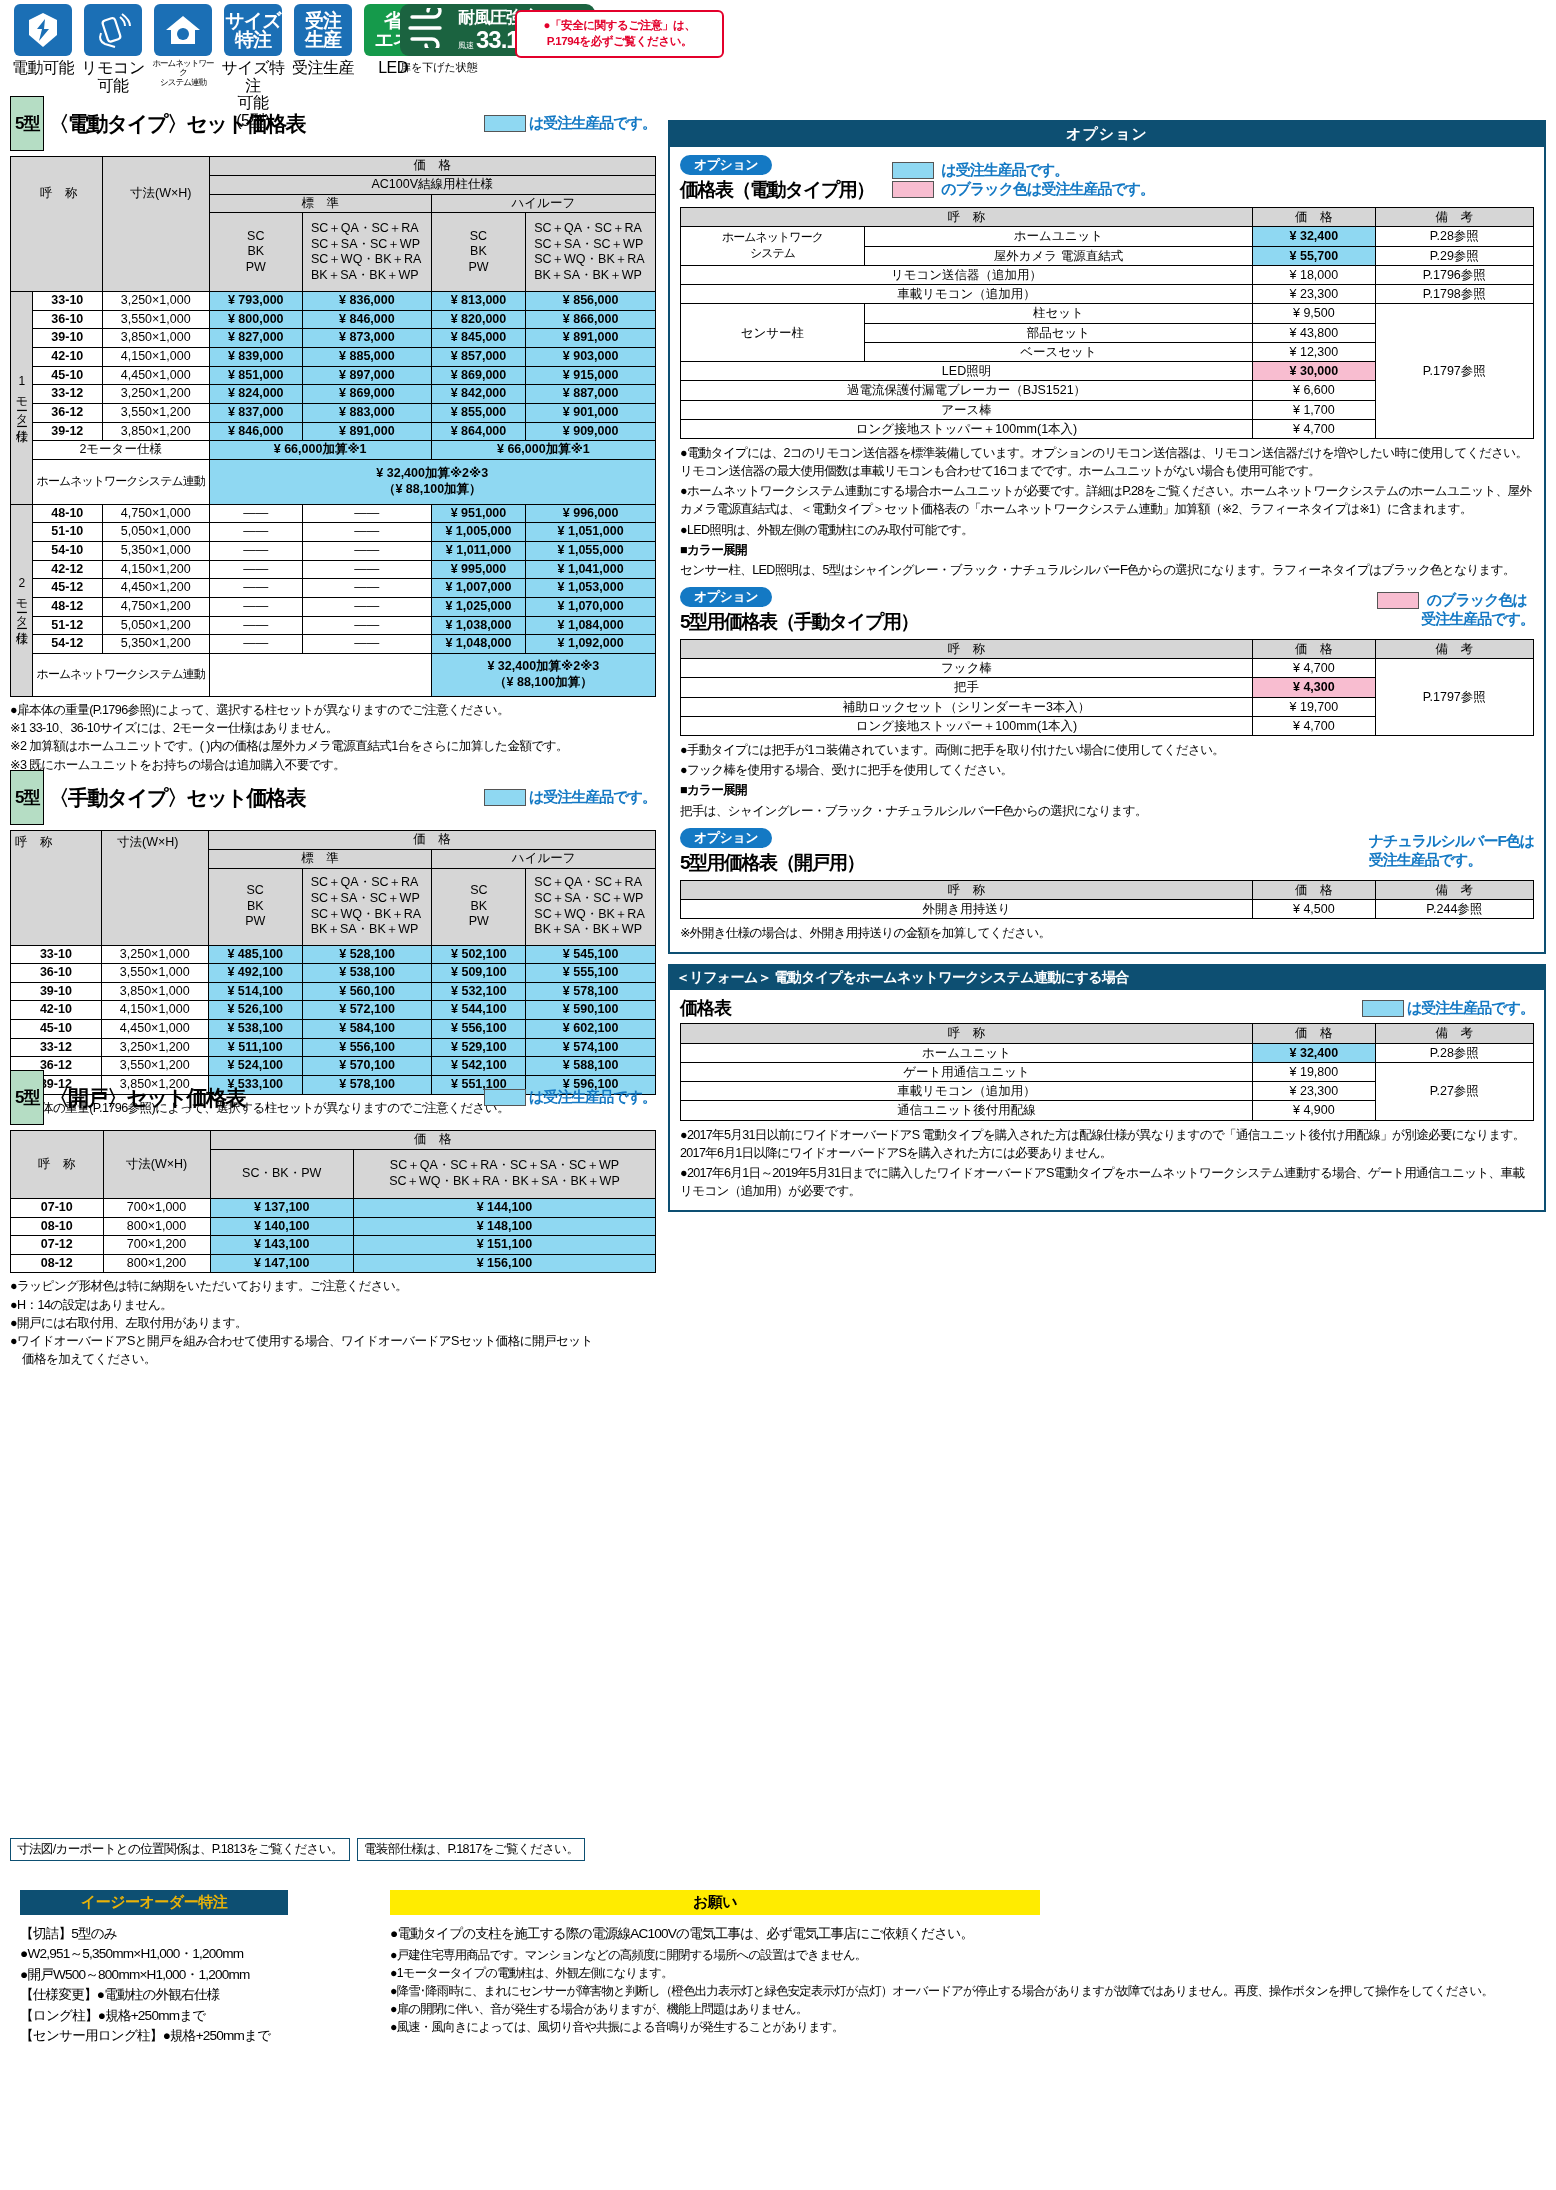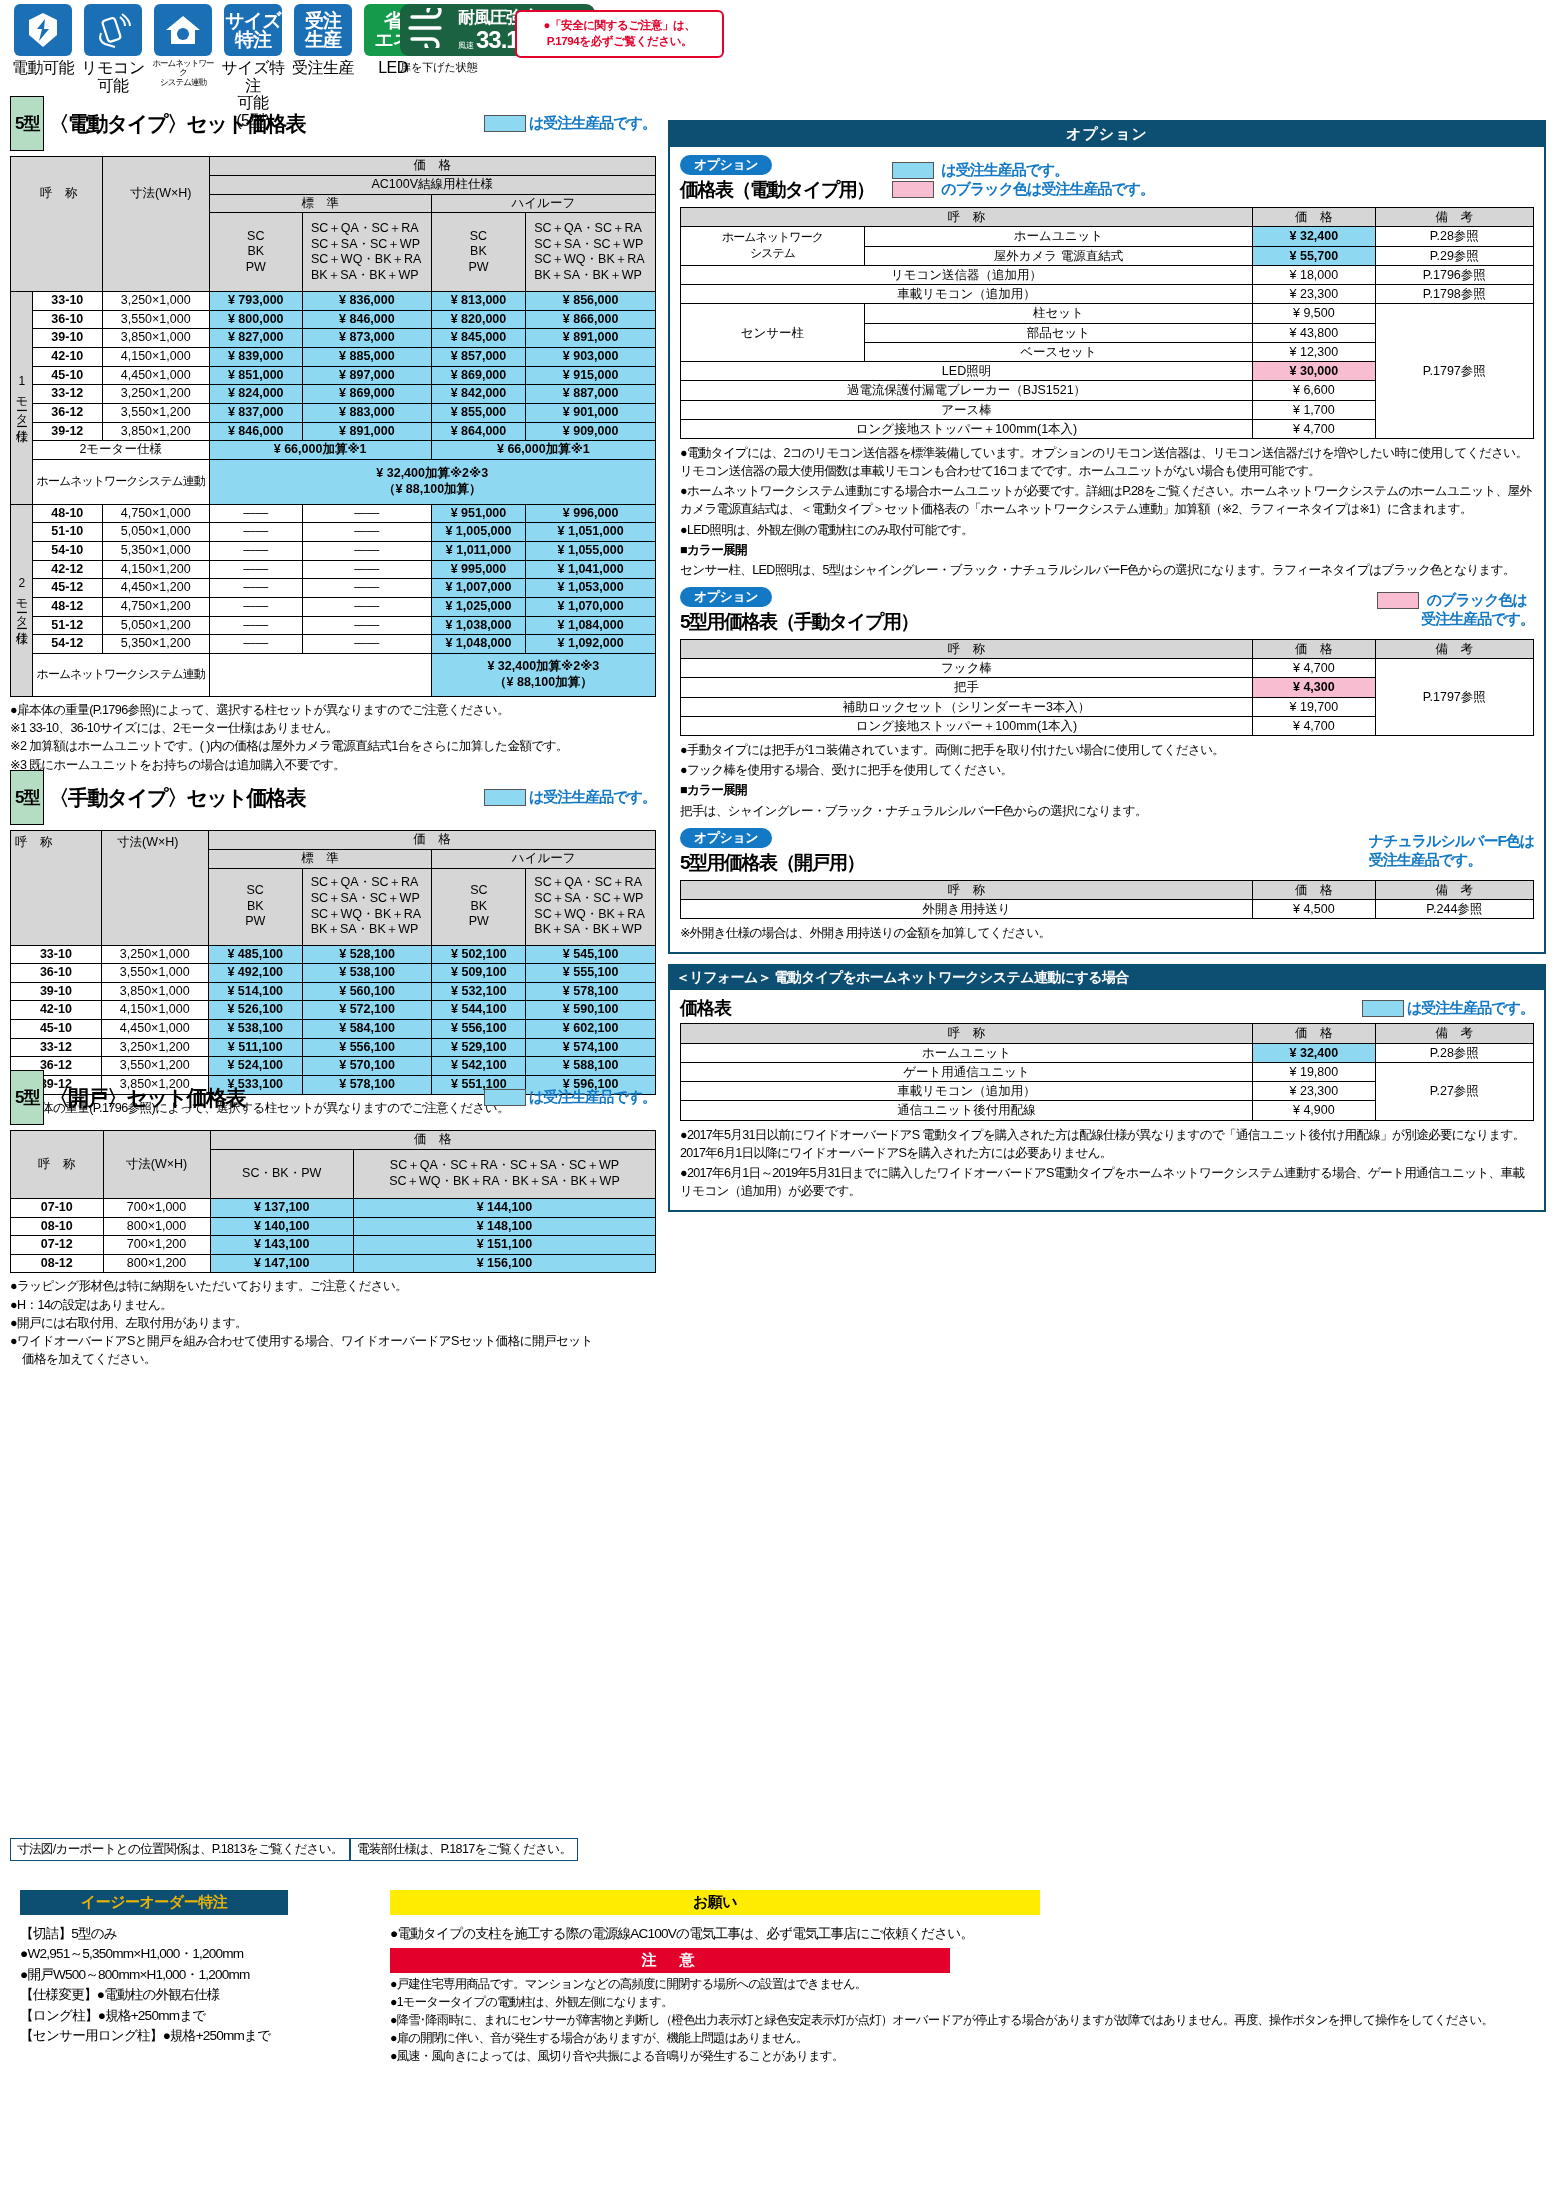--- a/index.html
+++ b/index.html
@@ -587,21 +587,21 @@
     <div>●開戸には右取付用、左取付用があります。</div>
     <div>●ワイドオーバードアSと開戸を組み合わせて使用する場合、ワイドオーバードアSセット価格に開戸セット</div>
     <div>　価格を加えてください。</div>
   </div>
 </div>
 
 <div style="position:absolute;left:40px;top:185px;font-size:12.5px;">呼　称</div>
 <div style="position:absolute;left:130px;top:185px;font-size:12.5px;">寸法(W×H)</div>
 
 <div class="refbar" style="left:10px;top:1838px;">
-  <div class="refbox" style="margin-right:0;">寸法図/カーポートとの位置関係は、P.1813をご覧ください。</div>
+  <div class="refbox" style="margin-right:7px;">寸法図/カーポートとの位置関係は、P.1813をご覧ください。</div>
   <div class="refbox">電装部仕様は、P.1817をご覧ください。</div>
 </div>
 
 <div id="right">
 
   <div class="optpanel">
     <div class="optheader">オプション</div>
     <div class="optbody">
       <div style="display:flex;align-items:flex-start;">
         <div>
@@ -841,21 +841,20 @@
     <div>●開戸W500～800mm×H1,000・1,200mm</div>
     <div>【仕様変更】●電動柱の外観右仕様</div>
     <div>【ロング柱】●規格+250mmまで</div>
     <div>【センサー用ロング柱】●規格+250mmまで</div>
   </div>
 </div>
 
 <div style="position:absolute;left:390px;top:1890px;width:1150px;">
   <div class="bhdr yellow" style="width:650px;">お願い</div>
   <div class="btxt" style="width:700px;">●電動タイプの支柱を施工する際の電源線AC100Vの電気工事は、必ず電気工事店にご依頼ください。</div>
-  <div class="bhdr red" style="width:560px;margin-top:4px;">注　意</div>
   <div class="btxt2" style="width:1130px;">
     <div>●戸建住宅専用商品です。マンションなどの高頻度に開閉する場所への設置はできません。</div>
     <div>●1モータータイプの電動柱は、外観左側になります。</div>
     <div>●降雪･降雨時に、まれにセンサーが障害物と判断し（橙色出力表示灯と緑色安定表示灯が点灯）オーバードアが停止する場合がありますが故障ではありません。再度、操作ボタンを押して操作をしてください。</div>
     <div>●扉の開閉に伴い、音が発生する場合がありますが、機能上問題はありません。</div>
     <div>●風速・風向きによっては、風切り音や共振による音鳴りが発生することがあります。</div>
   </div>
 </div>
 
 </body></html>

